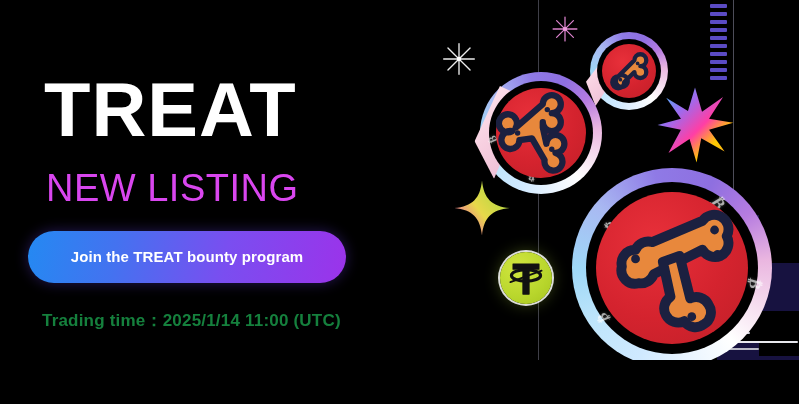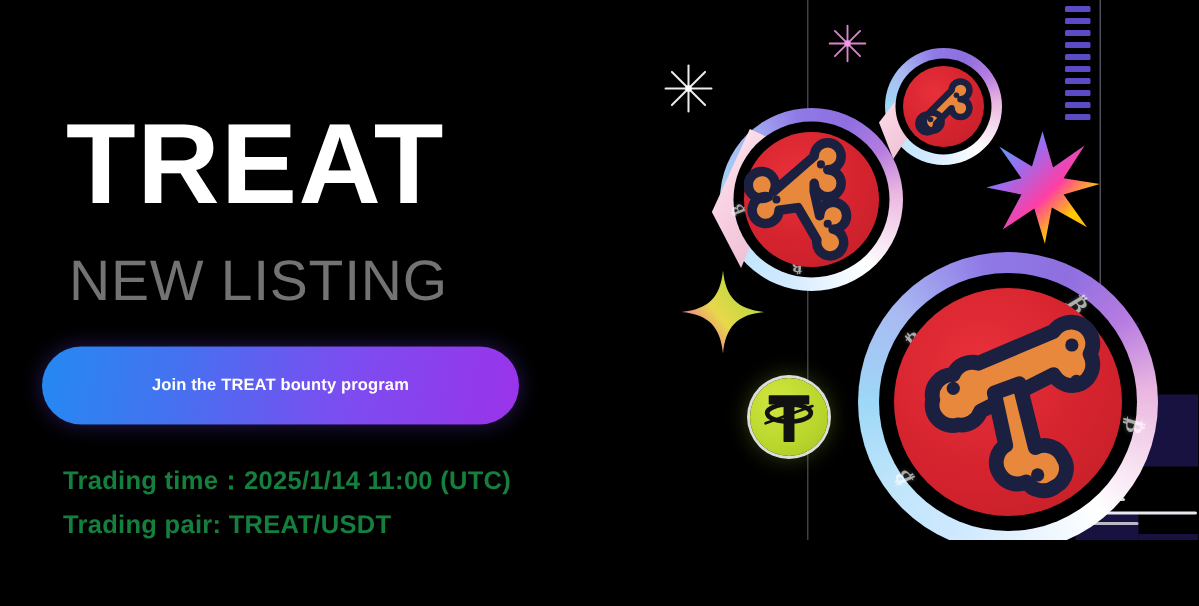--- a/index.html
+++ b/index.html
@@ -36,21 +36,21 @@
     white-space: nowrap;
   }
   .title-sub {
     position: absolute;
     left: 46px;
     top: 168px;
     font-size: 38px;
     line-height: 40px;
     font-weight: 400;
     letter-spacing: 0.5px;
-    color: #737373;
+    color: #d946ef;
     white-space: nowrap;
   }
 
   
   .bounty-badge {
     position: absolute;
     left: 28px;
     top: 231px;
     width: 318px;
     height: 52px;
@@ -62,21 +62,21 @@
     position: absolute;
     left: 0; top: 0;
     width: 100%; height: 100%;
     display: flex;
     flex-direction: column;
     justify-content: center;
     align-items: center;
     gap: 1px;
   }
   .bounty-line {
-    font-size: 11px;
+    font-size: 15px;
     line-height: 20px;
     font-weight: 700;
     color: #ffffff;
     letter-spacing: 0.1px;
     white-space: nowrap;
   }
 
   
   .trade-info {
     position: absolute;
@@ -258,21 +258,20 @@
     <div class="title-sub">NEW LISTING</div>
 
     <div class="bounty-badge">
       <div class="bounty-lines">
         <div class="bounty-line">Join the TREAT bounty program</div>
       </div>
     </div>
 
     <div class="trade-info">
       <div class="trade-line">Trading time：2025/1/14 11:00 (UTC)</div>
-      <div class="trade-line">Trading pair: TREAT/USDT</div>
     </div>
   </div>
 
   <div class="right-panel">
 
     <div class="vline v1"></div>
     <div class="vline v2"></div>
 
     <div class="dash-stack">
       <div class="dash-bar"></div>

